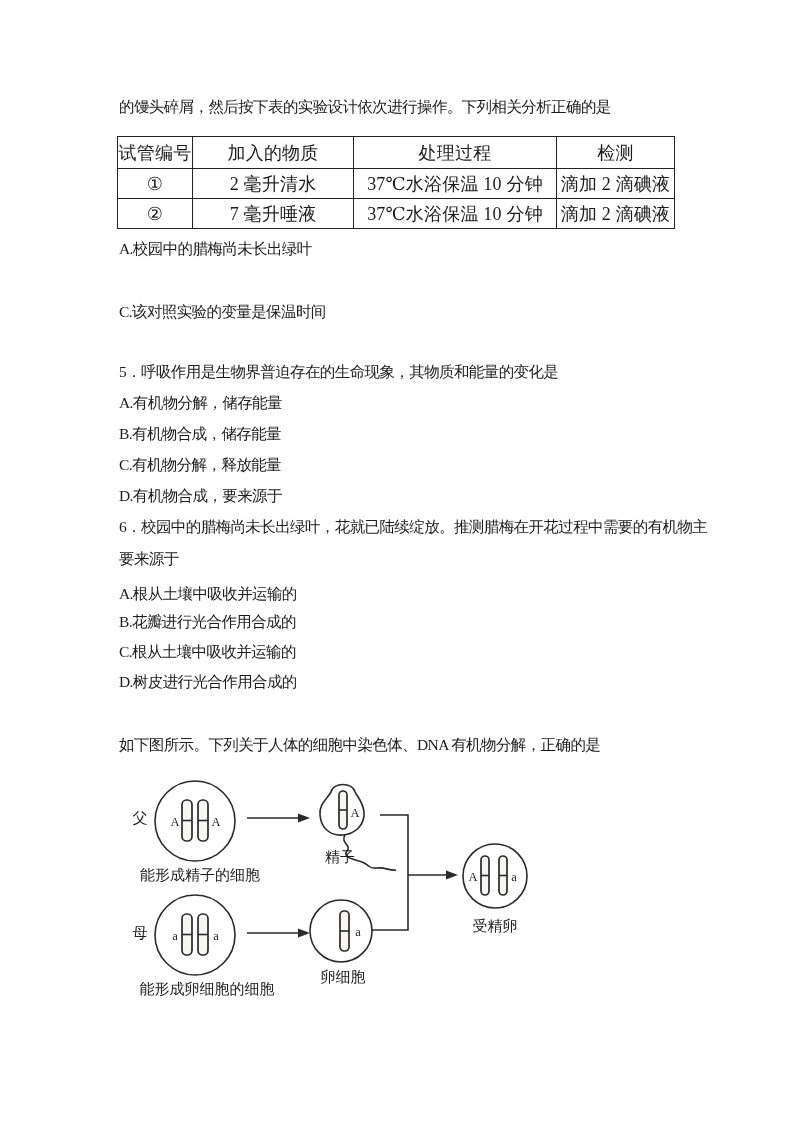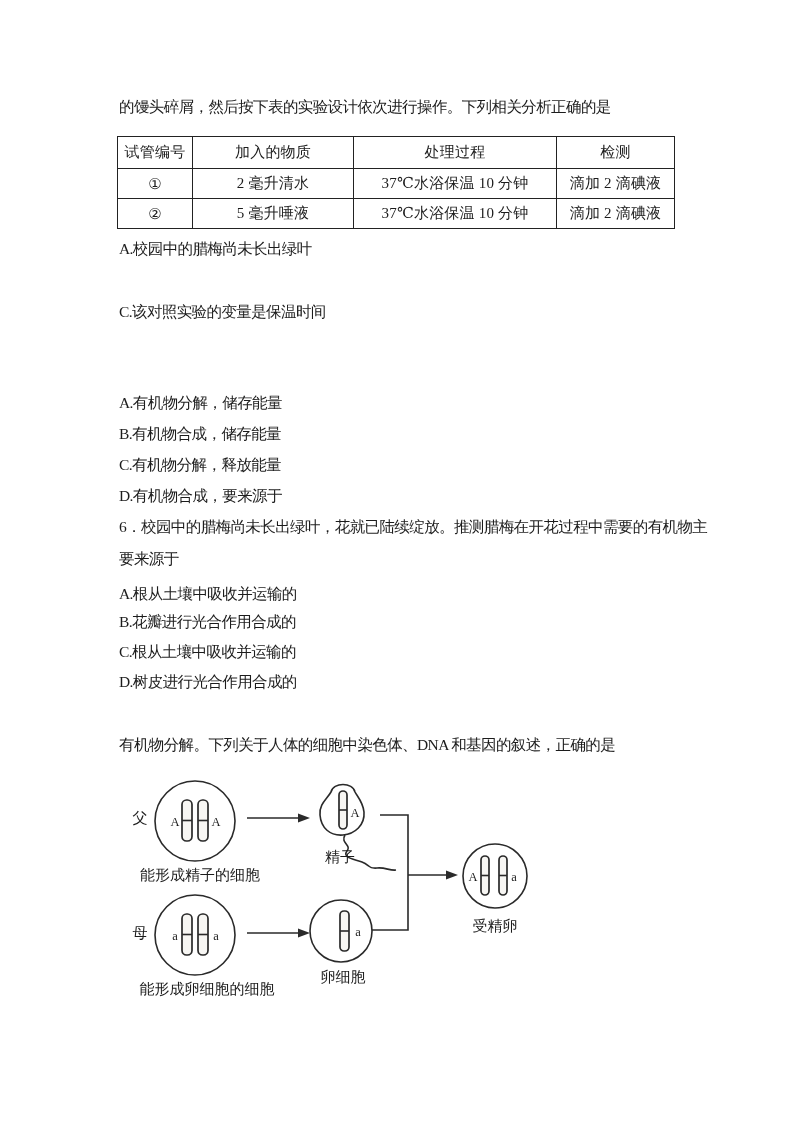--- a/index.html
+++ b/index.html
@@ -14,21 +14,21 @@
     position:absolute; left:119px;
     font-size:15.5px; letter-spacing:-0.6px; line-height:20px;
     white-space:pre; color:#1c1c1c;
   }
   .exp-table {
     position:absolute; left:117px; top:136px; width:557px;
     border-collapse:collapse; table-layout:fixed;
   }
   .exp-table th, .exp-table td {
     border:1.6px solid #222222; text-align:center; vertical-align:middle;
-    font-size:15px; font-weight:normal; padding:0; color:#1c1c1c;
+    font-size:18px; font-weight:normal; padding:0; color:#1c1c1c;
     letter-spacing:0.2px;
   }
   .exp-table th { height:31px; }
   .exp-table td { height:29px; }
   .diagram-svg { position:absolute; left:100px; top:775px; }
   .dg-stroke { stroke:#2a2a2a; stroke-width:1.6; fill:none; }
   .dg-bar { stroke:#2a2a2a; stroke-width:1.7; fill:#f7f6f3; }
   .dg-head { fill:#2a2a2a; stroke:none; }
   .dg-text { fill:#1c1c1c; font-family:"Liberation Serif","DejaVu Serif",serif; }
 </style>
@@ -56,43 +56,44 @@
     </thead>
     <tbody>
       <tr>
         <td>①</td>
         <td>2 毫升清水</td>
         <td>37℃水浴保温 10 分钟</td>
         <td>滴加 2 滴碘液</td>
       </tr>
       <tr>
         <td>②</td>
-        <td>5 毫升唾液</td>
+        <td>7 毫升唾液</td>
         <td>37℃水浴保温 10 分钟</td>
         <td>滴加 2 滴碘液</td>
       </tr>
     </tbody>
   </table>
 
   <div class="line" style="top:239px">A.校园中的腊梅尚未长出绿叶</div>
   <div class="line" style="top:302px">C.该对照实验的变量是保温时间</div>
 
+  <div class="line" style="top:362px">5．呼吸作用是生物界普迫存在的生命现象，其物质和能量的变化是</div>
   <div class="line" style="top:393px">A.有机物分解，储存能量</div>
   <div class="line" style="top:424px">B.有机物合成，储存能量</div>
   <div class="line" style="top:455px">C.有机物分解，释放能量</div>
   <div class="line" style="top:486px">D.有机物合成，要来源于</div>
 
   <div class="line" style="top:517px">6．校园中的腊梅尚未长出绿叶，花就已陆续绽放。推测腊梅在开花过程中需要的有机物主</div>
   <div class="line" style="top:549px">要来源于</div>
   <div class="line" style="top:584px">A.根从土壤中吸收并运输的</div>
   <div class="line" style="top:612px">B.花瓣进行光合作用合成的</div>
   <div class="line" style="top:642px">C.根从土壤中吸收并运输的</div>
   <div class="line" style="top:672px">D.树皮进行光合作用合成的</div>
 
-  <div class="line" style="top:735px">有机物分解。下列关于人体的细胞中染色体、DNA 和基因的叙述，正确的是</div>
+  <div class="line" style="top:735px">如下图所示。下列关于人体的细胞中染色体、DNA 有机物分解，正确的是</div>
 
   <svg class="diagram-svg" width="580" height="240" viewBox="0 0 580 240">
 
     <text class="dg-text" x="40" y="48" font-size="15" text-anchor="middle">父</text>
     <circle class="dg-stroke" cx="95" cy="46" r="40"></circle>
     <rect class="dg-bar" x="82" y="25" width="10" height="41" rx="4.5"></rect>
     <rect class="dg-bar" x="98" y="25" width="10" height="41" rx="4.5"></rect>
     <line class="dg-stroke" x1="82" y1="45.5" x2="92" y2="45.5"></line>
     <line class="dg-stroke" x1="98" y1="45.5" x2="108" y2="45.5"></line>
     <text class="dg-text" x="75" y="51" font-size="12.5" text-anchor="middle">A</text>

